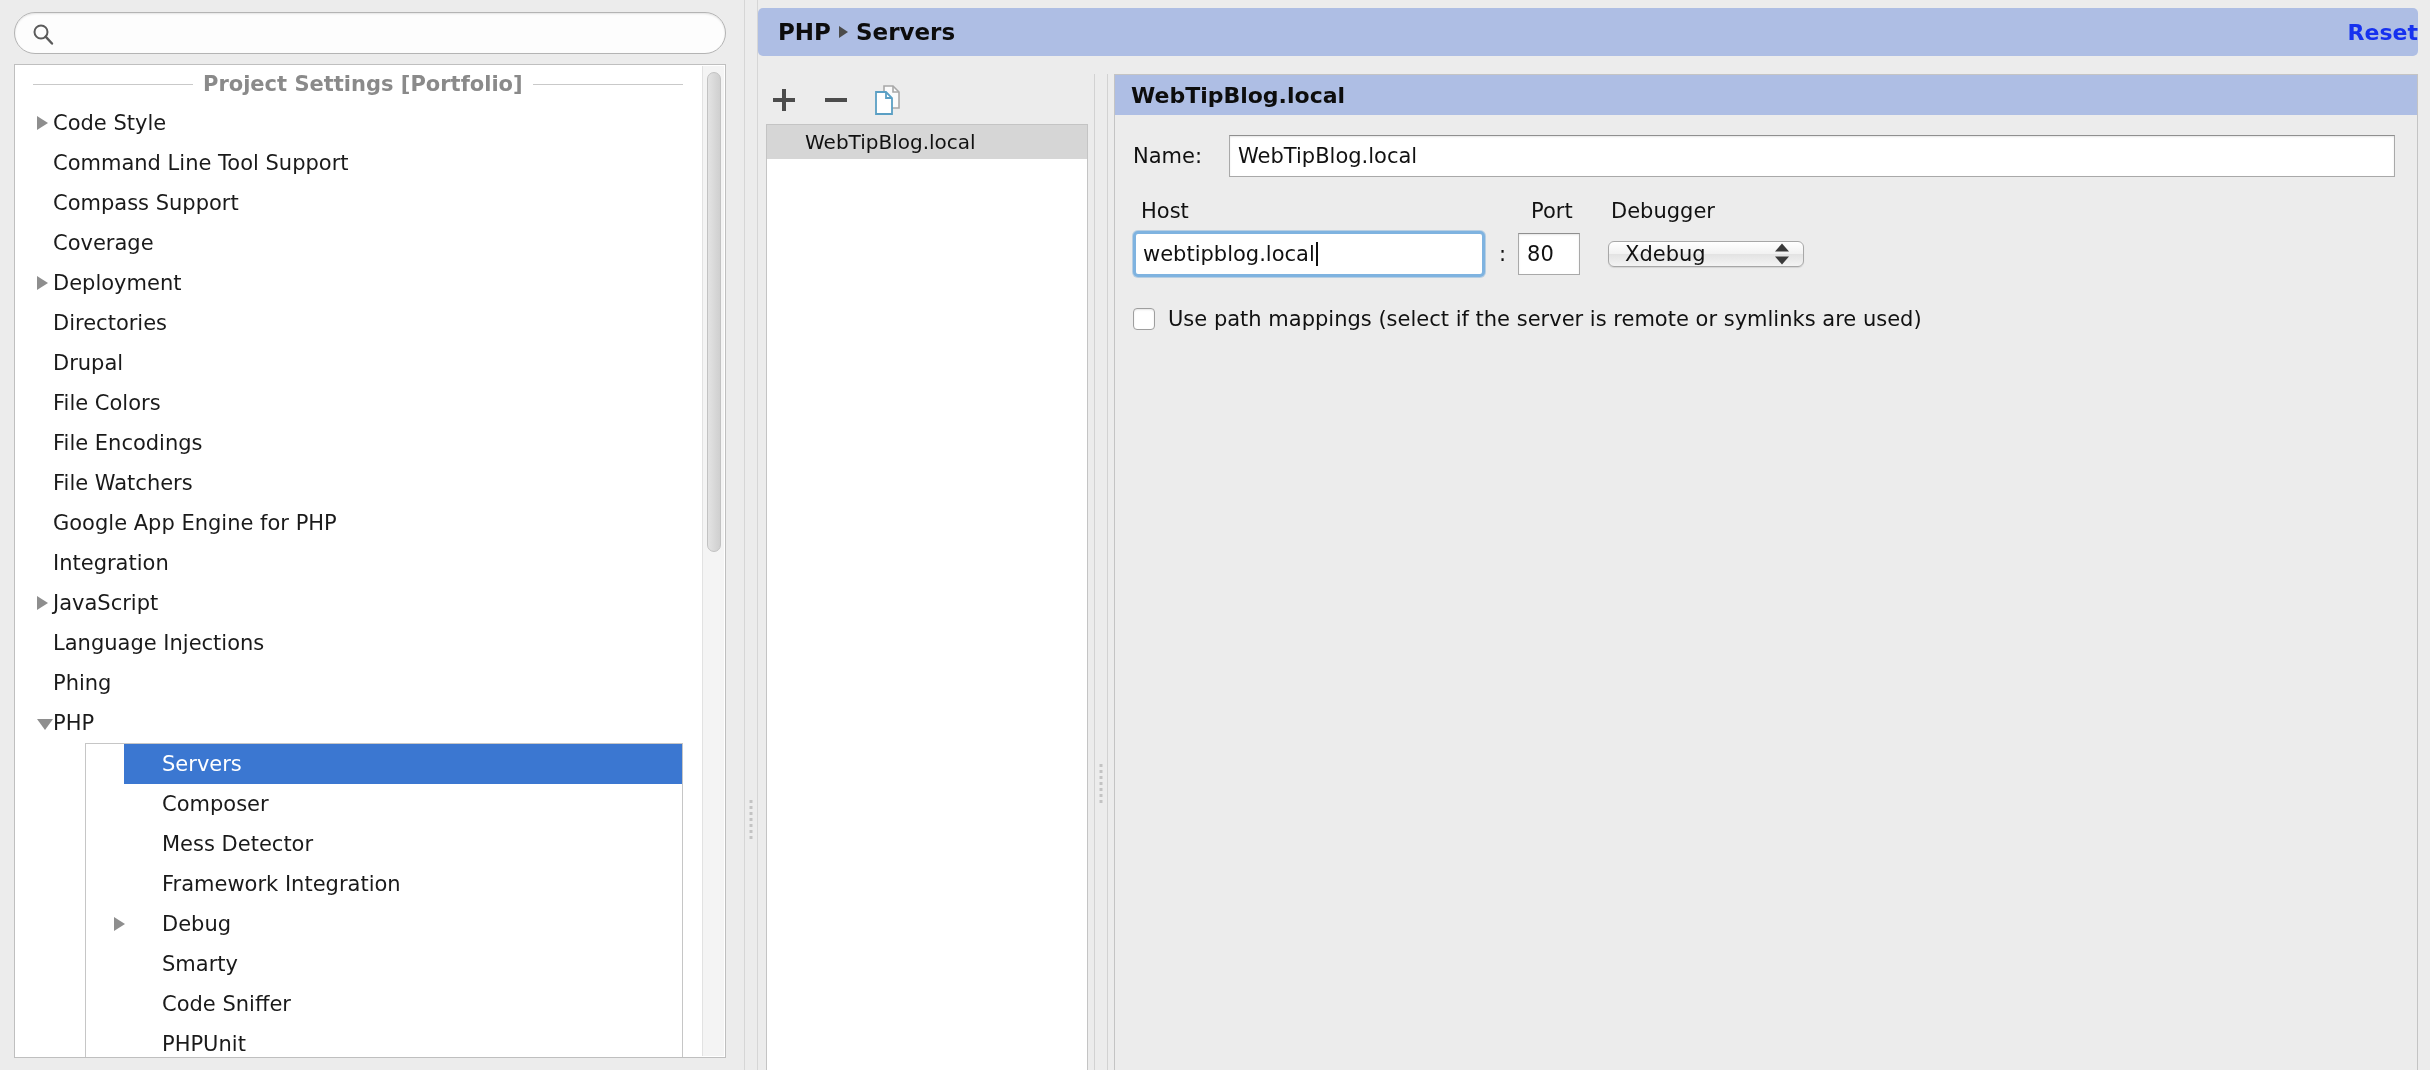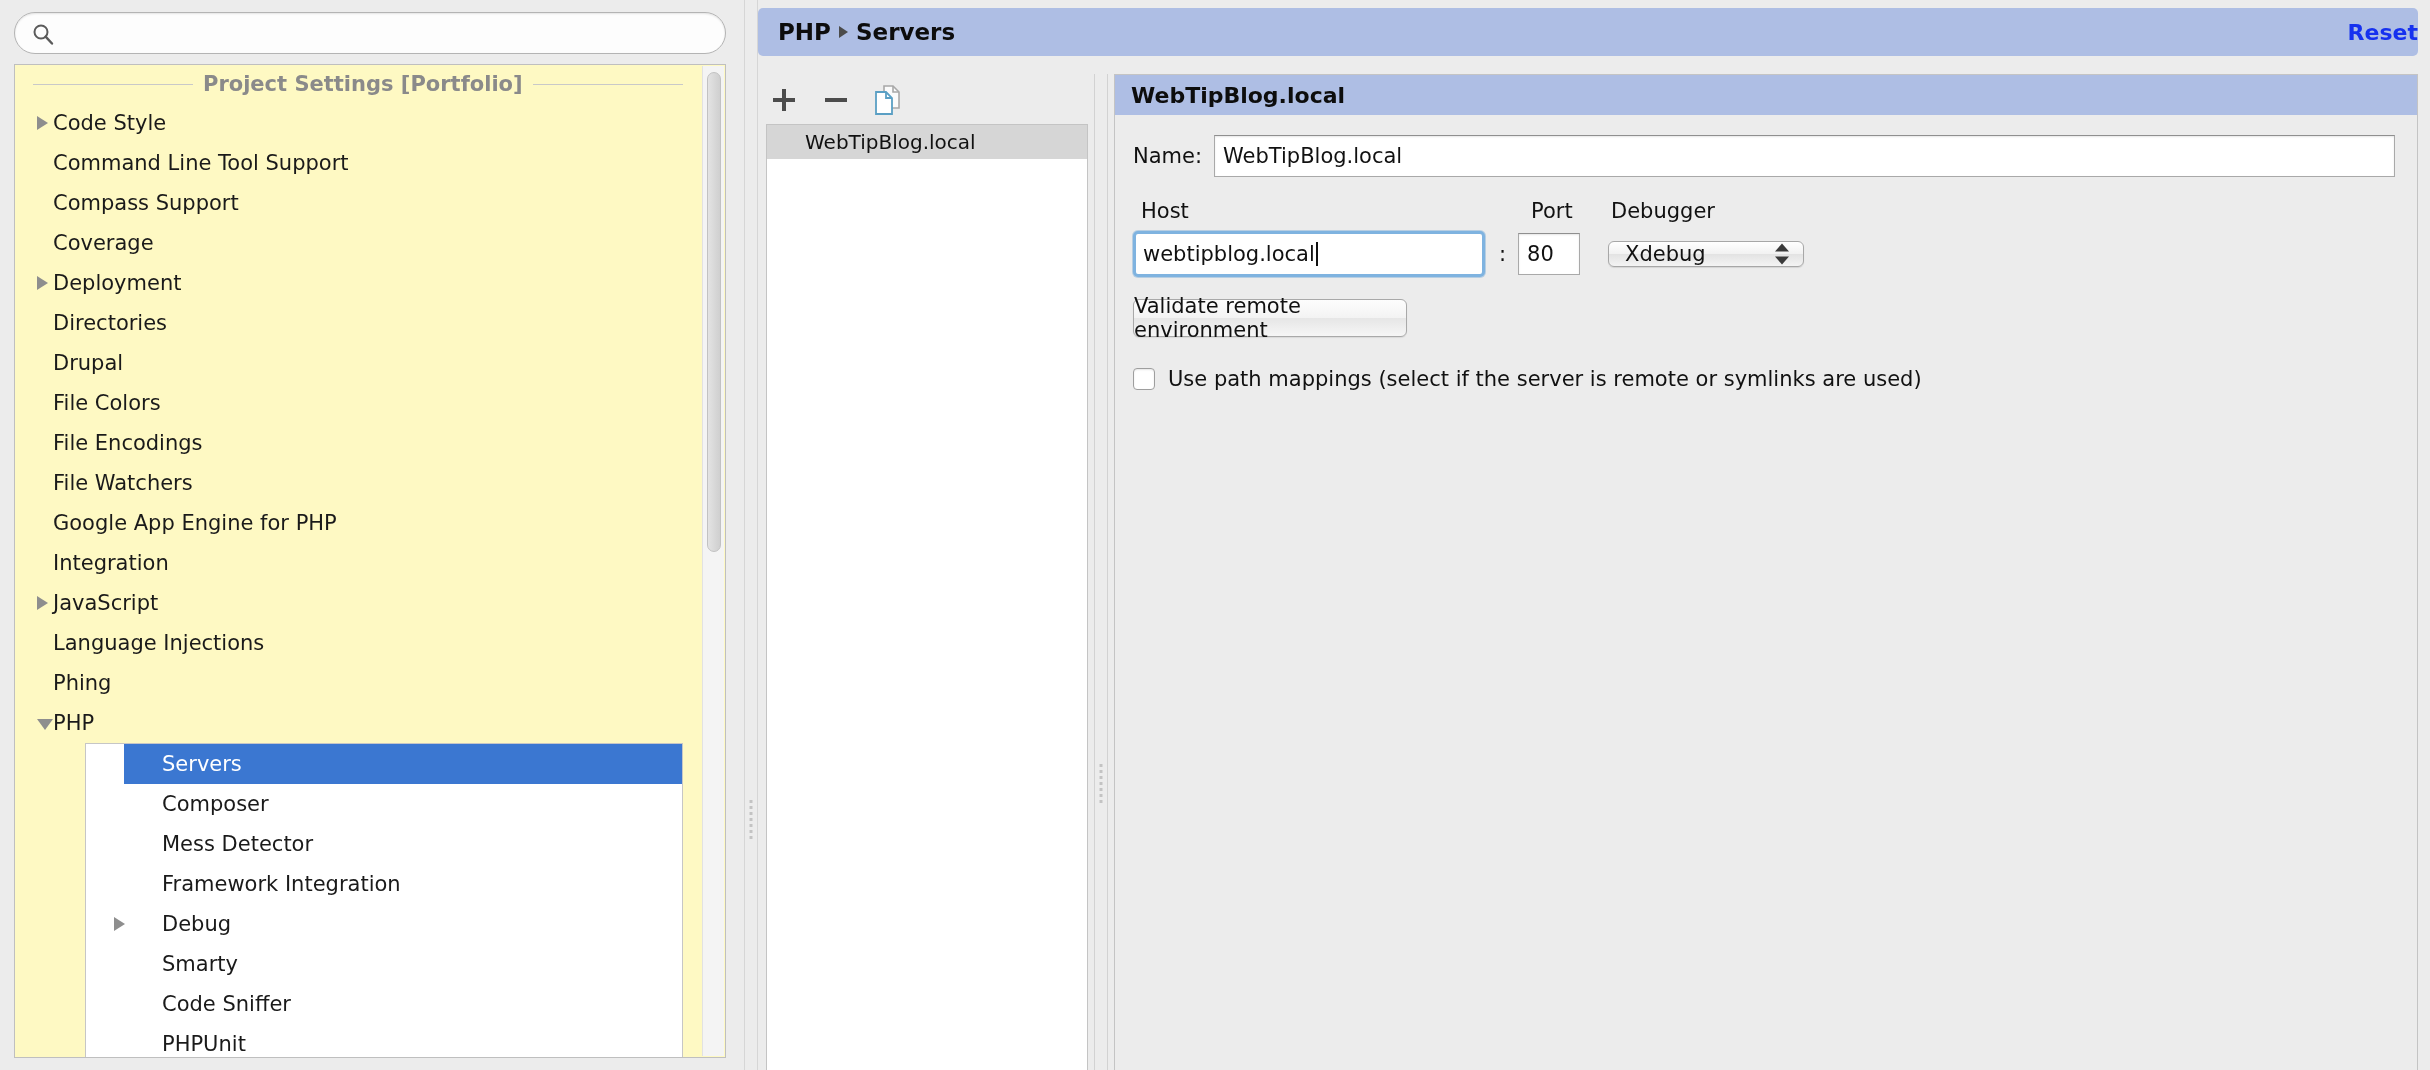--- a/index.html
+++ b/index.html
@@ -32,21 +32,21 @@
   }
   #search-input {
     position: absolute; left: 48px; top: 0; right: 12px; height: 100%;
     border: none; outline: none; background: transparent;
     font-family: "DejaVu Sans", "Liberation Sans", sans-serif;
     font-size: 19px; color: #111;
   }
 
   #tree-frame {
     position: absolute; left: 14px; top: 64px; width: 712px; height: 994px;
-    background: #fef9c3;
+    background: #ffffff;
     border: 1px solid #bfbfbf;
     overflow: hidden;
   }
   #tree-scroll-area {
     position: absolute; left: 0; top: 0; right: 24px; bottom: 0;
     overflow: hidden;
   }
 
   .tree-separator {
     display: flex; align-items: center; gap: 10px;
@@ -195,21 +195,21 @@
     border: 1px solid #c4c4c4; border-bottom: none;
   }
   #form-title {
     height: 40px; background: #aebee4;
     display: flex; align-items: center;
     padding-left: 16px;
     font-size: 22px; font-weight: bold; color: #0d0d0d;
   }
   #form-body { padding: 20px 22px 0 18px; }
 
-  .field-row { display: flex; align-items: center; gap: 12px; justify-content: flex-end; }
+  .field-row { display: flex; align-items: center; gap: 27px; justify-content: flex-end; }
   .field-label { font-size: 21px; color: #111; }
 
   .txt {
     height: 42px; background: #ffffff;
     border: 1px solid #a9a9a9;
     border-top-color: #8f8f8f;
     box-shadow: inset 0 1px 2px rgba(0,0,0,.10);
     display: flex; align-items: center;
     padding: 0 8px;
     font-size: 21px; color: #111;
@@ -487,23 +487,20 @@
           </div>
           <div id="debugger-select">
             <span id="debugger-value">Xdebug</span>
             <span id="debugger-arrows">
               <span class="up"></span>
                 <span class="down"></span>
             </span>
           </div>
         </div>
 
-        <div id="validate-button">
-          <span>Validate remote environment</span>
-        </div>
 
         <div id="pathmap-row">
           <span id="pathmap-checkbox"></span>
           <span id="pathmap-label">Use path mappings (select if the server is remote or symlinks are used)</span>
         </div>
 
       </div>
     </div>
   </div>
 </div>

